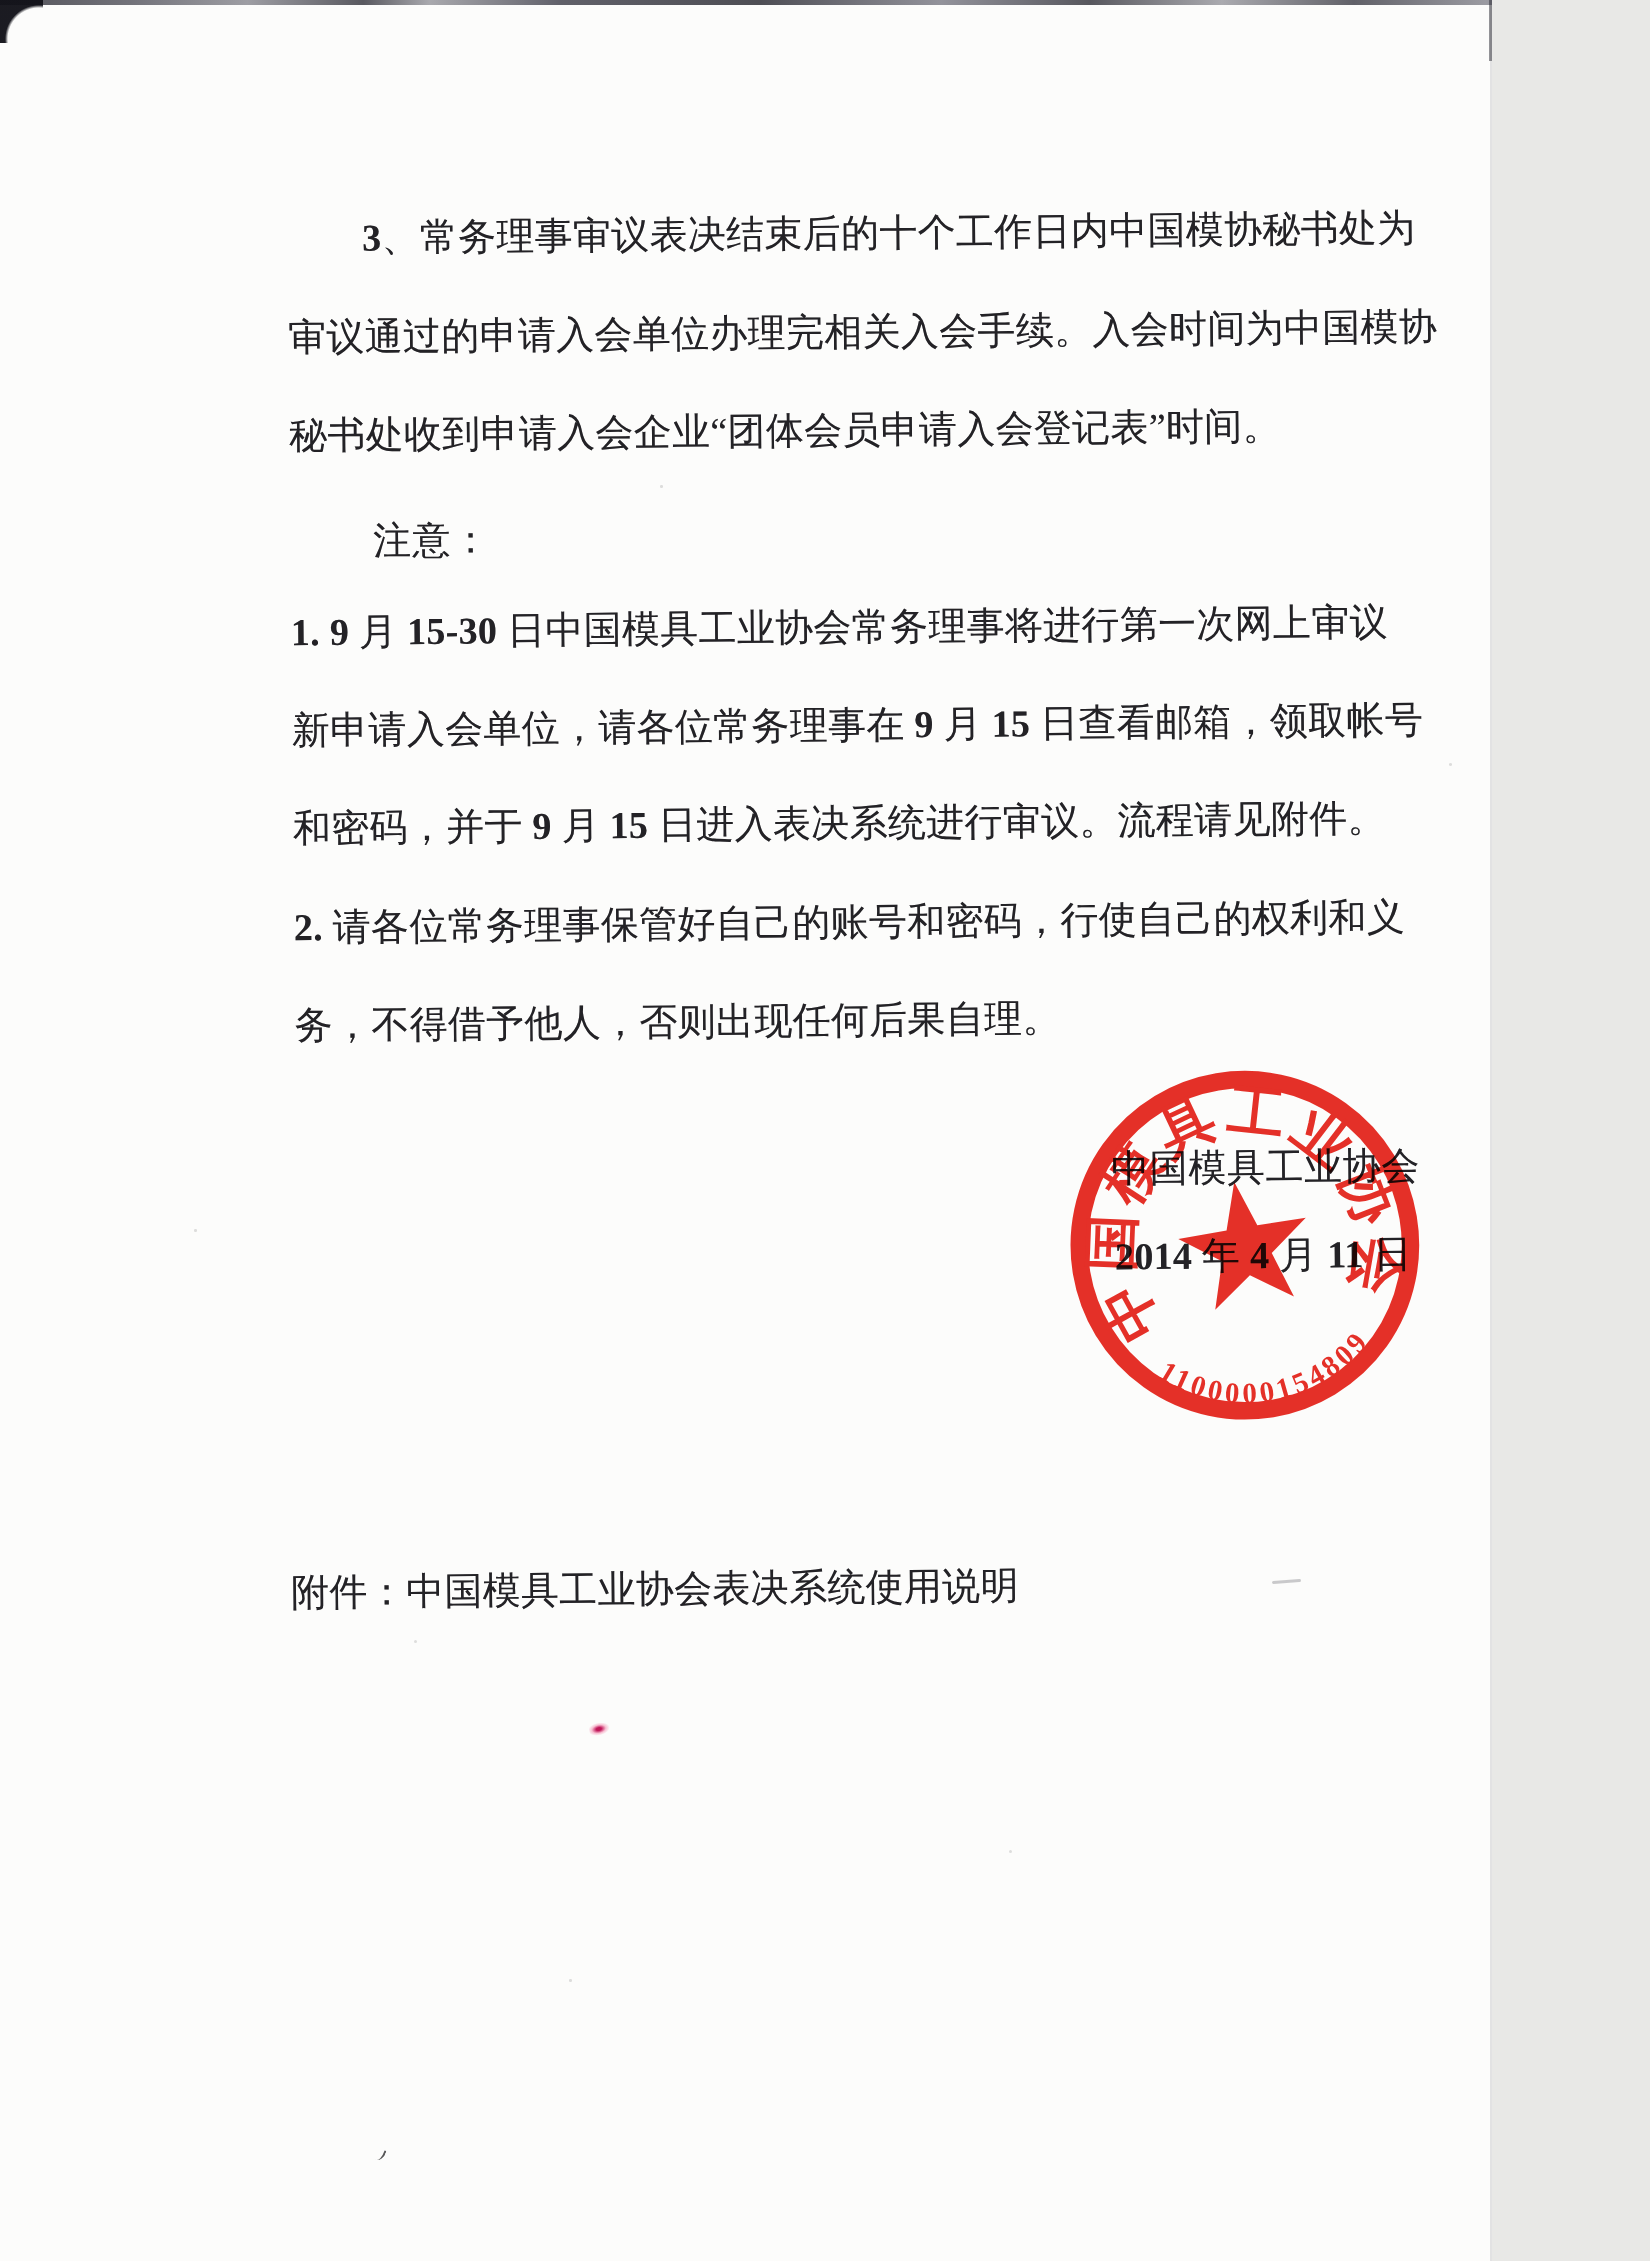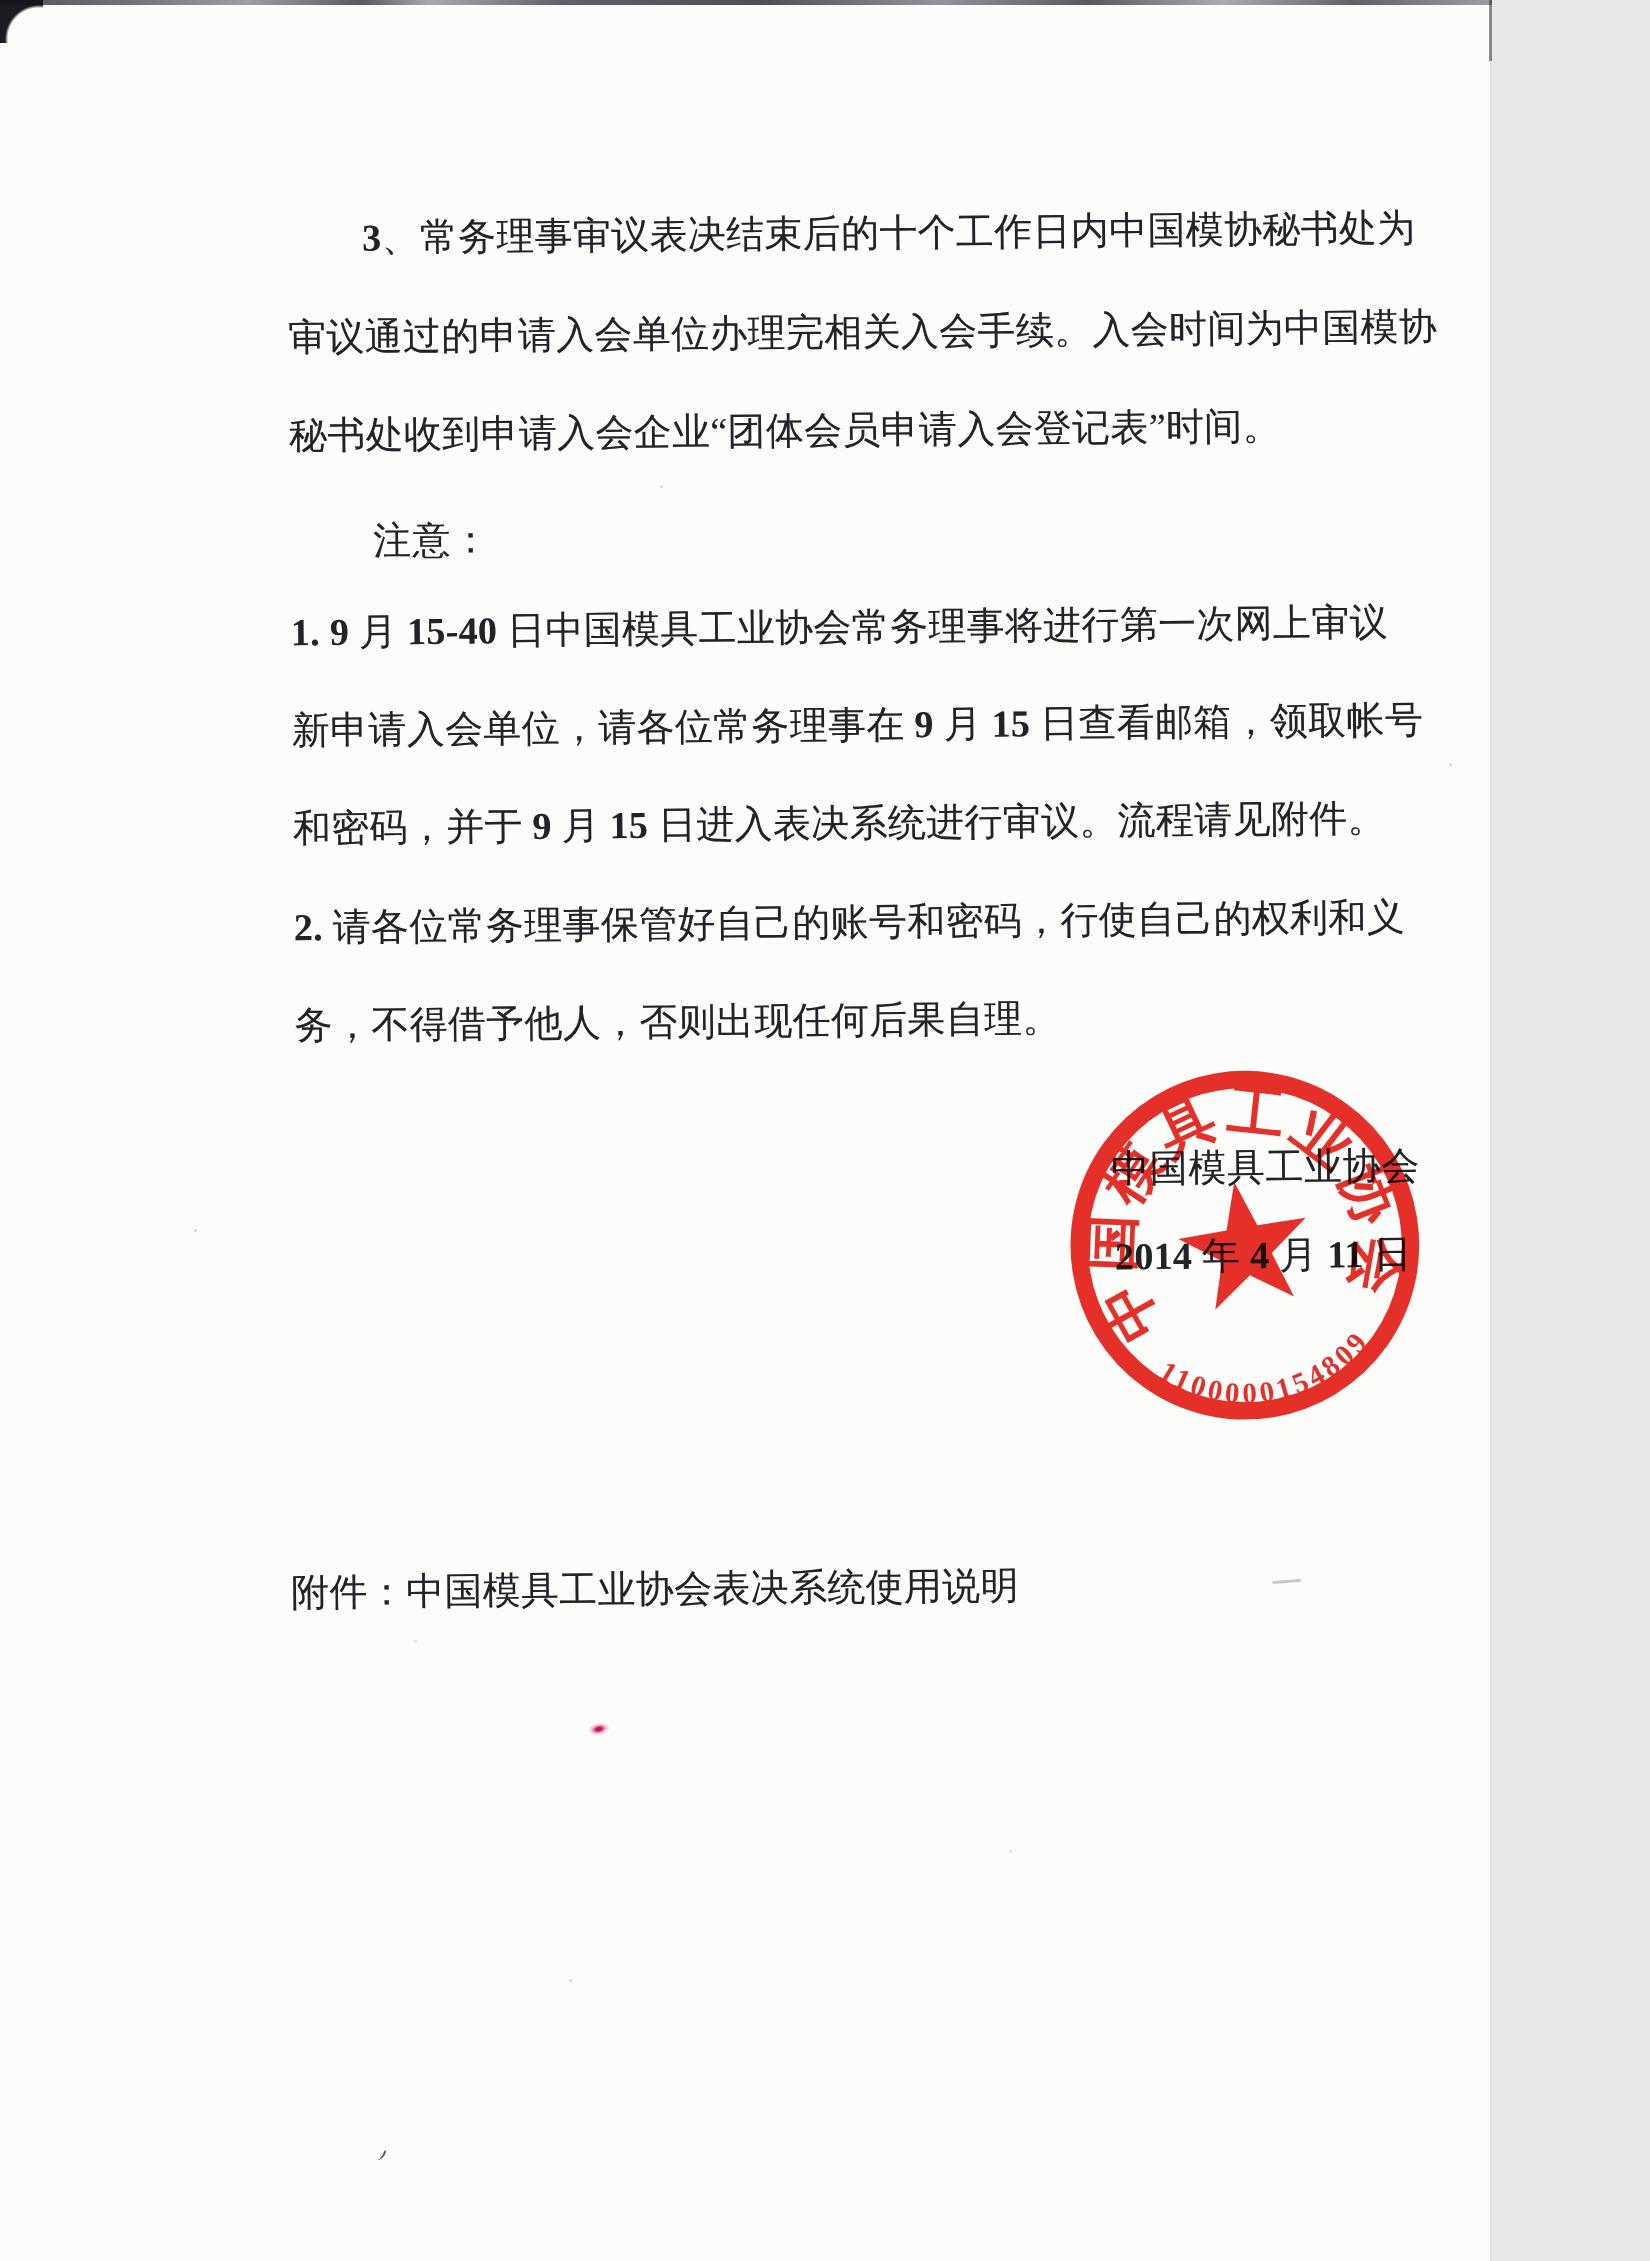--- a/index.html
+++ b/index.html
@@ -82,21 +82,21 @@
 <div class="page">
 
   <div class="content">
 
     <div class="txt digit-bold" style="left:369px;top:213px"><b>3</b>、常务理事审议表决结束后的十个工作日内中国模协秘书处为</div>
     <div class="txt digit-bold" style="left:294px;top:312px">审议通过的申请入会单位办理完相关入会手续。入会时间为中国模协</div>
     <div class="txt digit-bold" style="left:294px;top:410px">秘书处收到申请入会企业“团体会员申请入会登记表”时间。</div>
 
     <div class="txt heading" style="left:377px;top:508px">注意：</div>
 
-    <div class="txt digit-bold" style="left:294px;top:607px"><b>1.</b> <b>9</b> 月 <b>15-40</b> 日中国模具工业协会常务理事将进行第一次网上审议</div>
+    <div class="txt digit-bold" style="left:294px;top:607px"><b>1.</b> <b>9</b> 月 <b>15-30</b> 日中国模具工业协会常务理事将进行第一次网上审议</div>
     <div class="txt digit-bold" style="left:294px;top:705px">新申请入会单位，请各位常务理事在 <b>9</b> 月 <b>15</b> 日查看邮箱，领取帐号</div>
     <div class="txt digit-bold" style="left:294px;top:803px">和密码，并于 <b>9</b> 月 <b>15</b> 日进入表决系统进行审议。流程请见附件。</div>
 
     <div class="txt digit-bold" style="left:294px;top:902px"><b>2.</b> 请各位常务理事保管好自己的账号和密码，行使自己的权利和义</div>
     <div class="txt digit-bold" style="left:294px;top:1000px">务，不得借予他人，否则出现任何后果自理。</div>
 
     <svg class="seal-svg" viewBox="0 0 640 640">
       <g transform="rotate(-9 320 320)" fill="#e3241b">
         <circle cx="320" cy="320" r="256" fill="none" stroke="#e3241b" stroke-width="27"></circle>
         <defs>

